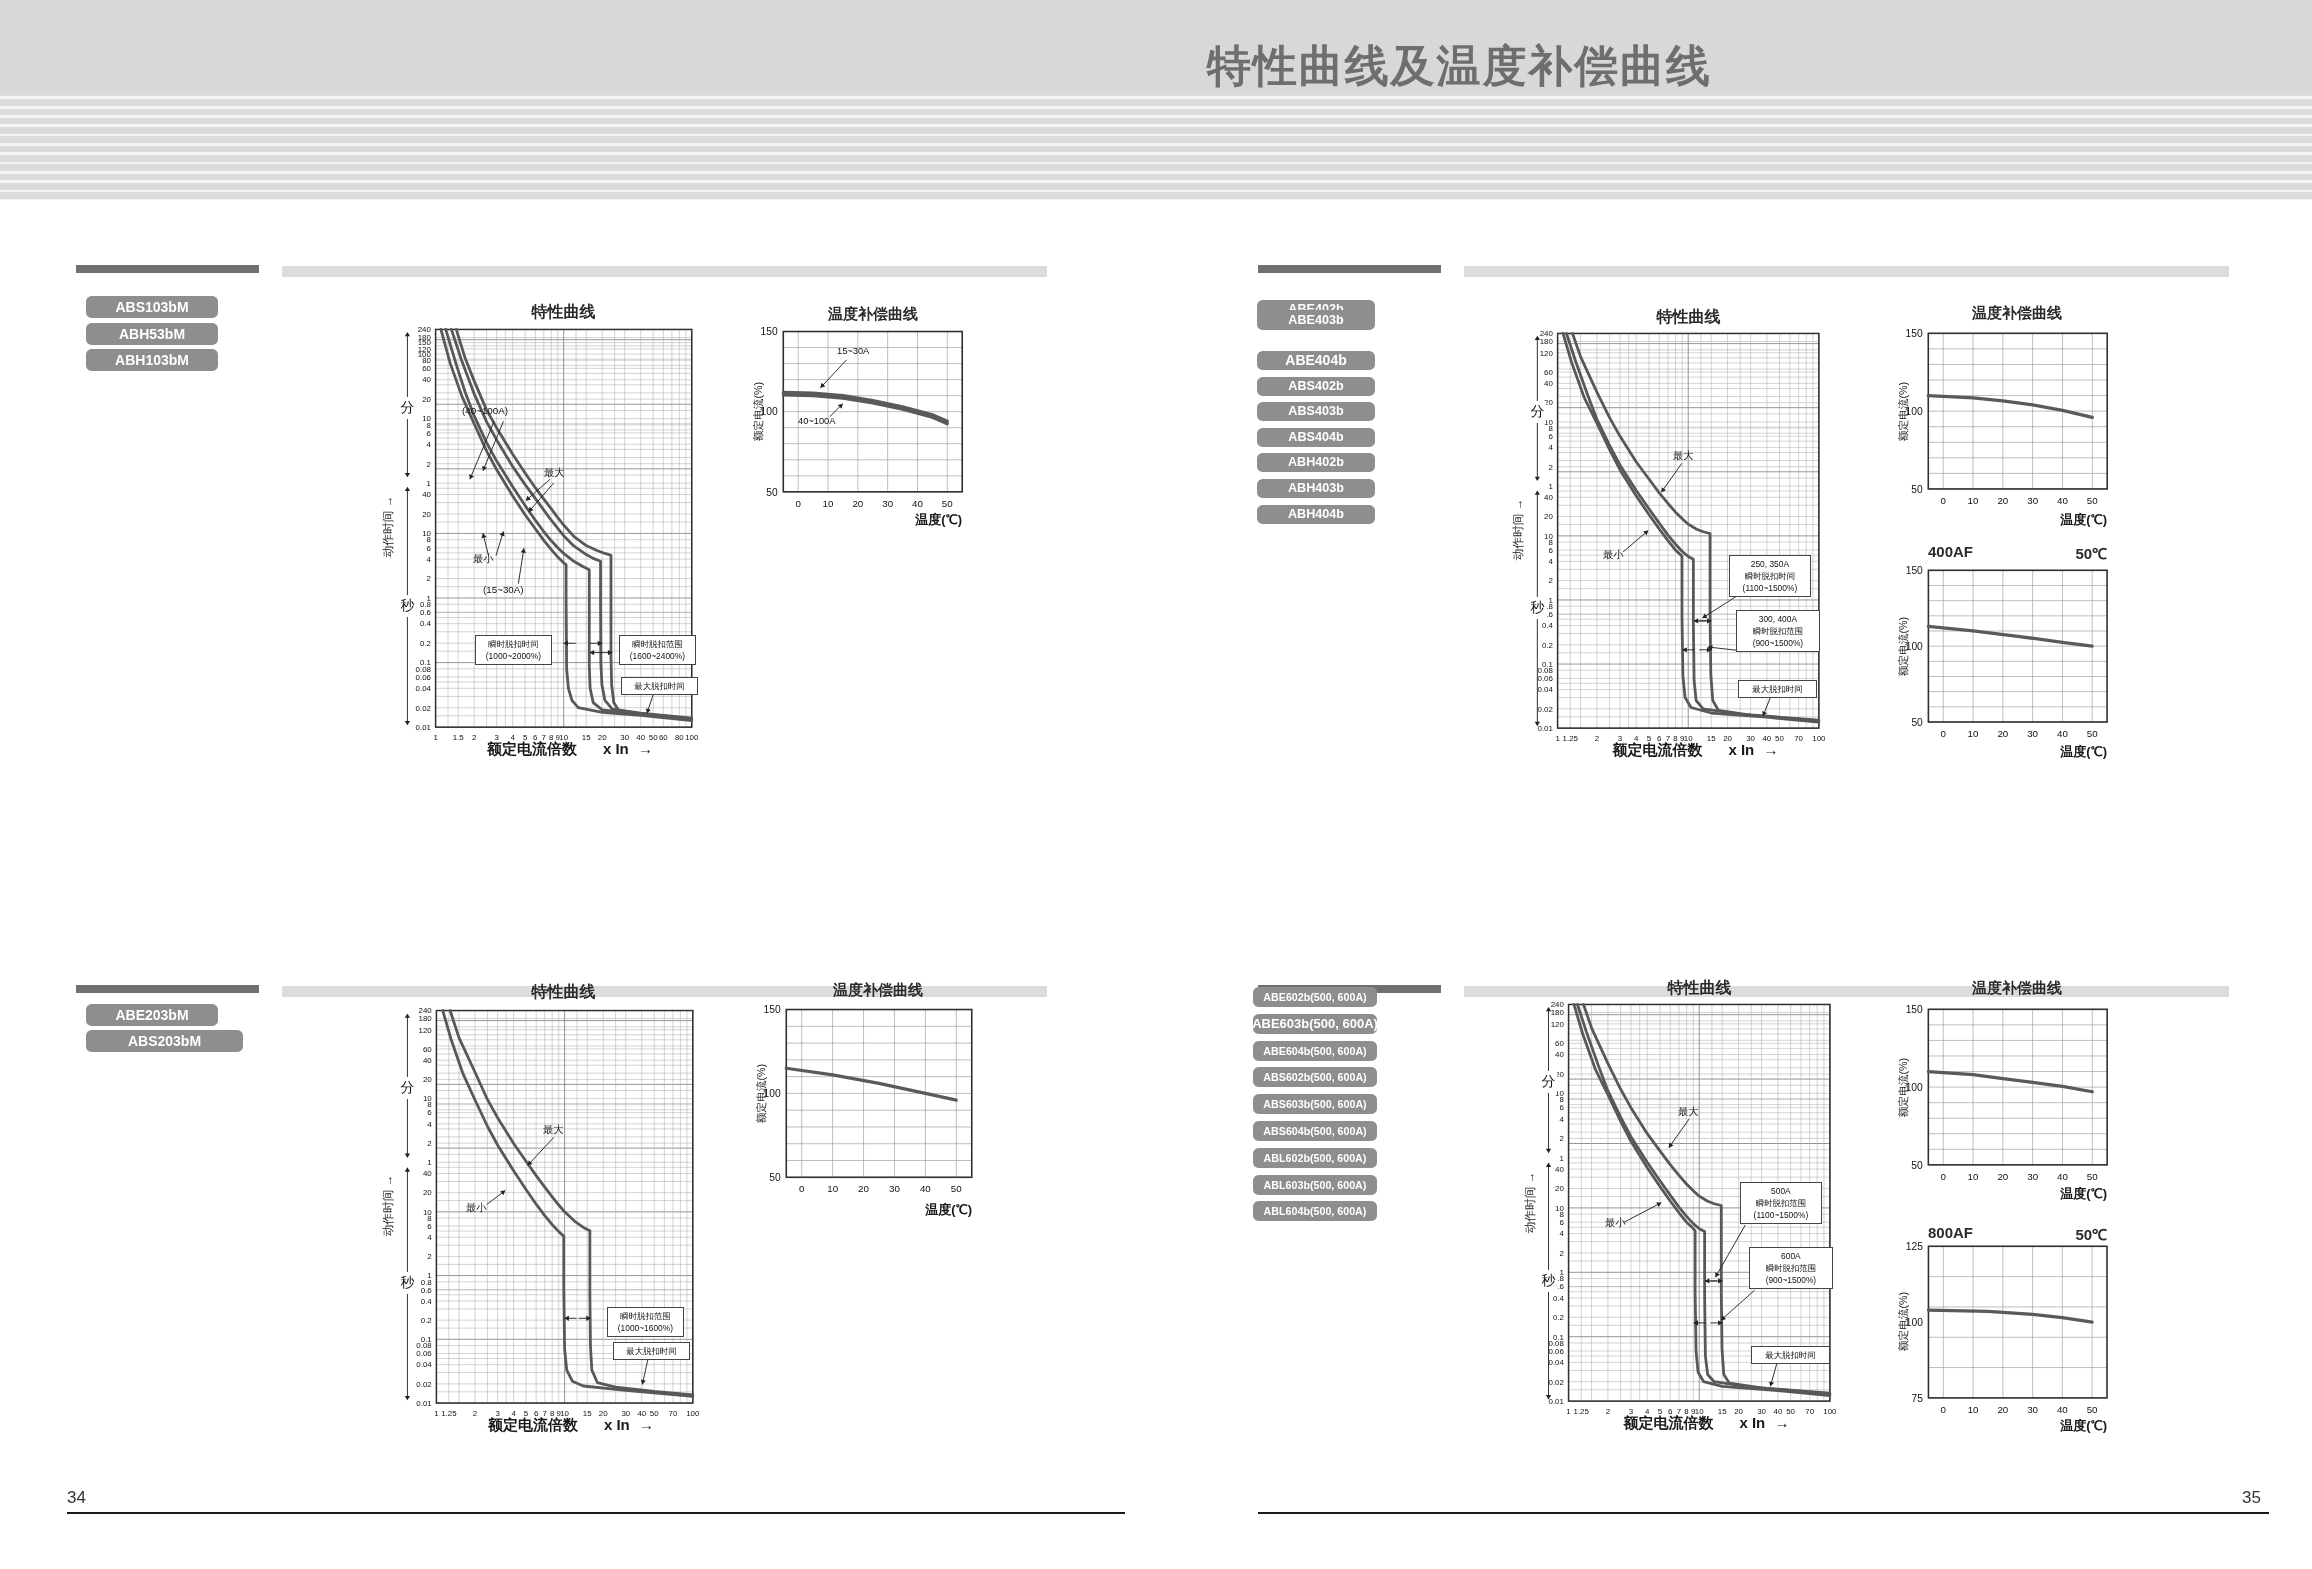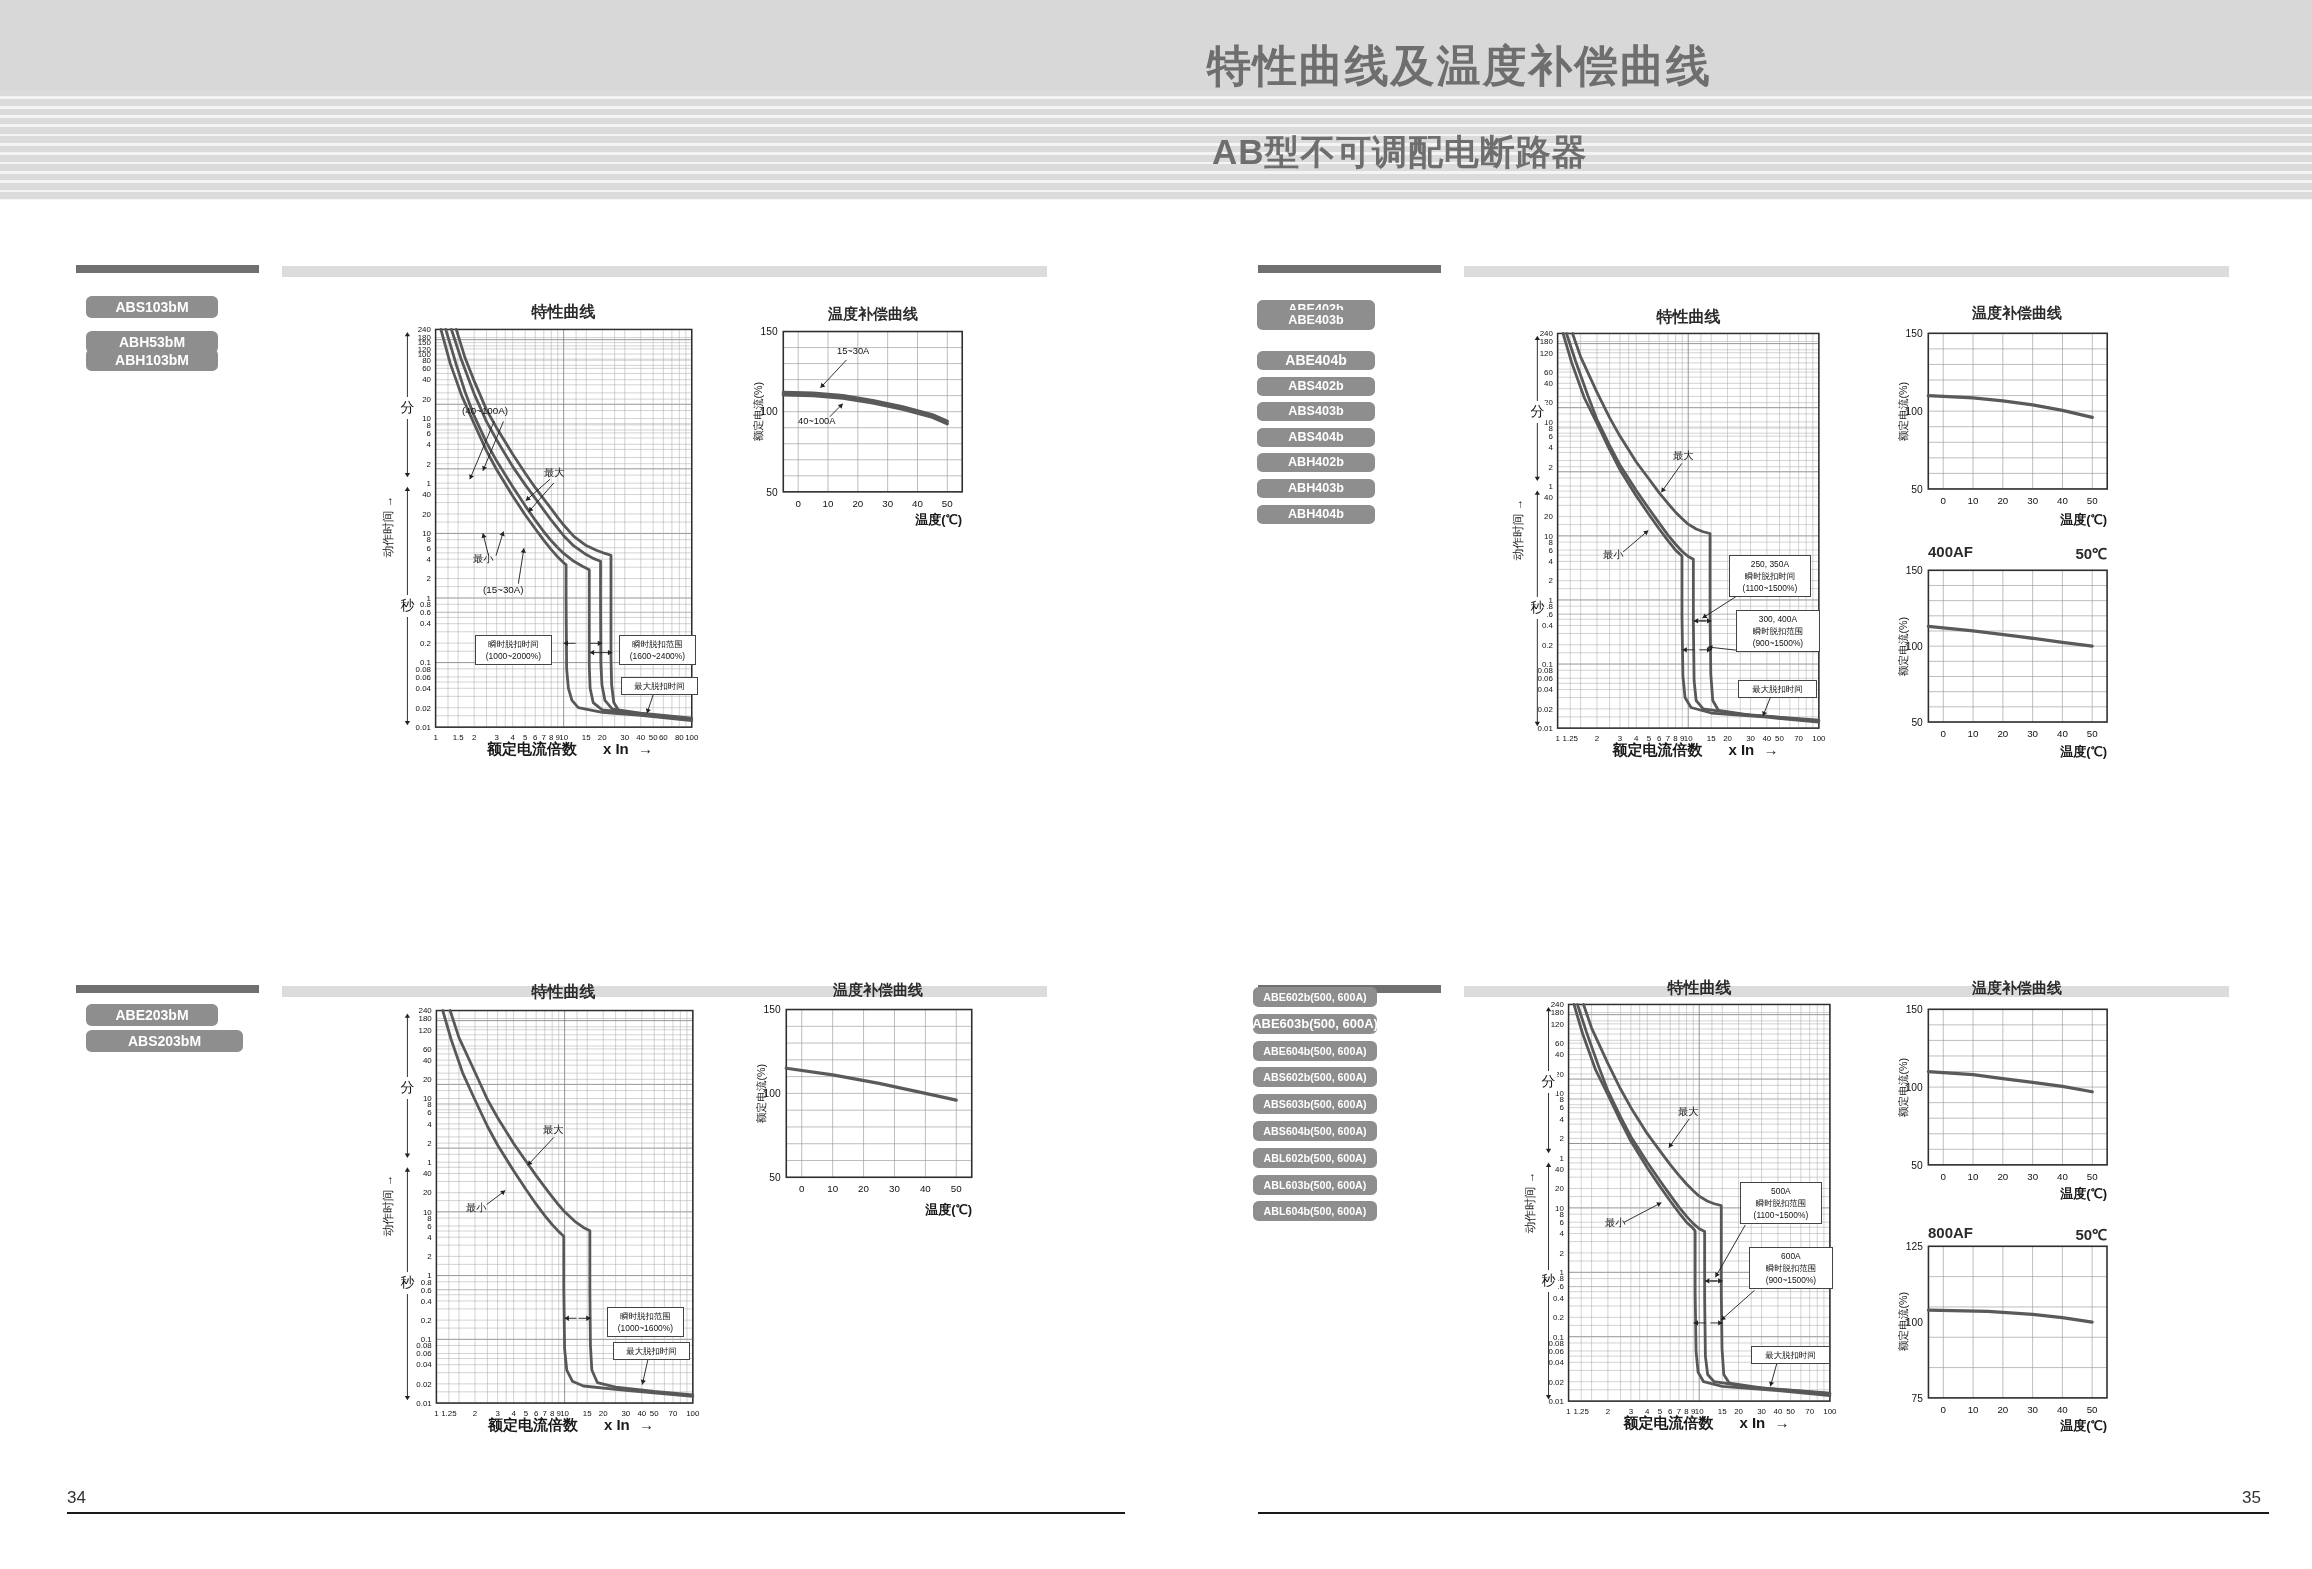--- a/index.html
+++ b/index.html
@@ -34,21 +34,20 @@
   #overlay{position:absolute;left:0;top:0;pointer-events:none;}
 </style>
 </head>
 <body>
 
 <div id="page">
 
   <div class="band-solid"></div>
   <div class="band-stripes"></div>
   <div class="page-title">特性曲线及温度补偿曲线</div>
-  <div class="page-subtitle">AB型不可调配电断路器</div>
 
   <div class="bar-dark" style="left:76px;top:265px;width:183px;"></div>
   <div class="bar-light" style="left:282px;top:266px;width:765px;"></div>
   <div class="bar-dark" style="left:1258px;top:265px;width:183px;"></div>
   <div class="bar-light" style="left:1464px;top:266px;width:765px;"></div>
   <div class="bar-dark" style="left:76px;top:985px;width:183px;"></div>
   <div class="bar-light" style="left:282px;top:986px;width:765px;"></div>
   <div class="bar-dark" style="left:1258px;top:985px;width:183px;"></div>
   <div class="bar-light" style="left:1464px;top:986px;width:765px;"></div>
 
@@ -937,21 +936,21 @@
       <polygon points="1649,526 1651.835257545018,530.7128881435292 1646.164742454982,530.7128881435292" fill="#222"></polygon>
       <polygon points="1649,779 1646.164742454982,774.2871118564708 1651.835257545018,774.2871118564708" fill="#222"></polygon>
       <line x1="1661" y1="1084" x2="1661" y2="1233" stroke="#222" stroke-width="1"></line>
       <polygon points="1661,1080 1663.835257545018,1084.7128881435292 1658.164742454982,1084.7128881435292" fill="#222"></polygon>
       <polygon points="1661,1237 1658.164742454982,1232.2871118564708 1663.835257545018,1232.2871118564708" fill="#222"></polygon>
       <line x1="1661" y1="1251" x2="1661" y2="1497" stroke="#222" stroke-width="1"></line>
       <polygon points="1661,1247 1663.835257545018,1251.7128881435292 1658.164742454982,1251.7128881435292" fill="#222"></polygon>
       <polygon points="1661,1501 1658.164742454982,1496.2871118564708 1663.835257545018,1496.2871118564708" fill="#222"></polygon>
     </svg>
 <div class="model-btn" style="left: 86px; top: 296px; width: 132px; height: 22.4px; font-size: 14px;">ABS103bM</div>
-    <div class="model-btn" style="left: 86px; top: 323px; width: 132px; height: 22.4px; font-size: 14px; margin-top: 8px;">ABH53bM</div>
+    <div class="model-btn" style="left: 86px; top: 323px; width: 132px; height: 22.4px; font-size: 14px;">ABH53bM</div>
     <div class="model-btn" style="left: 86px; top: 349px; width: 132px; height: 22.4px; font-size: 14px;">ABH103bM</div>
     <div class="model-btn" style="left: 86px; top: 1004px; width: 132px; height: 22.4px; font-size: 14px;">ABE203bM</div>
     <div class="model-btn" style="left: 86px; top: 1030px; width: 157px; height: 22.4px; font-size: 14px;">ABS203bM</div>
     <div class="model-btn" style="left: 1257px; top: 300px; width: 118px; height: 18.6px; font-size: 12.6px;">ABE402b</div>
     <div class="model-btn" style="left: 1257px; top: 310px; width: 118px; height: 20px; font-size: 12.6px;">ABE403b</div>
     <div class="model-btn" style="left: 1257px; top: 351px; width: 118px; height: 18.6px; font-size: 14px;">ABE404b</div>
     <div class="model-btn" style="left: 1257px; top: 377px; width: 118px; height: 18.6px; font-size: 12.6px;">ABS402b</div>
     <div class="model-btn" style="left: 1257px; top: 402px; width: 118px; height: 18.6px; font-size: 12.6px;">ABS403b</div>
     <div class="model-btn" style="left: 1257px; top: 428px; width: 118px; height: 18.6px; font-size: 12.6px;">ABS404b</div>
     <div class="model-btn" style="left: 1257px; top: 453px; width: 118px; height: 18.6px; font-size: 12.6px;">ABH402b</div>

